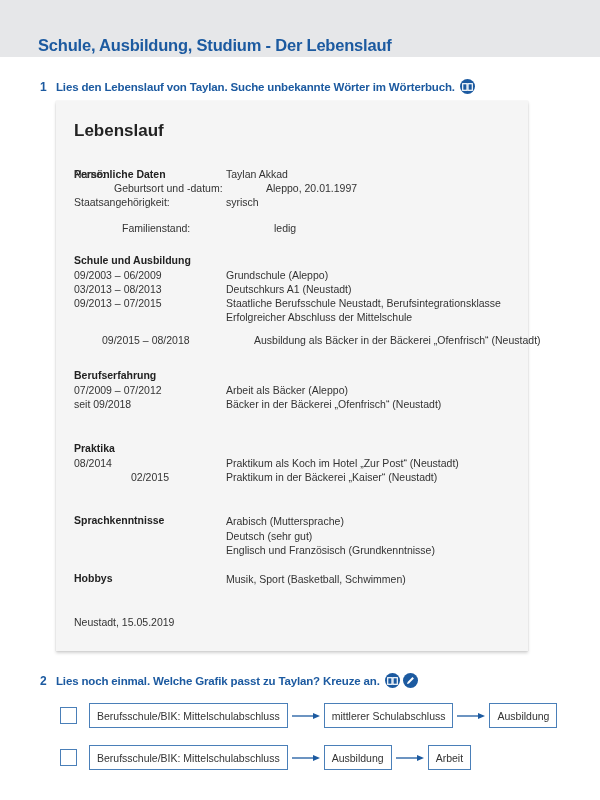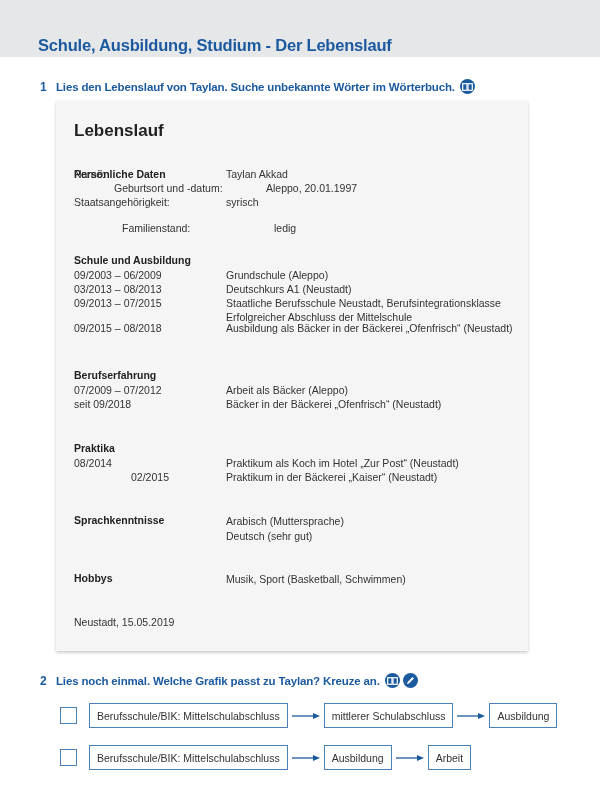--- a/index.html
+++ b/index.html
@@ -53,34 +53,35 @@
   <div class="row" style="top:66px;"><span class="l">Name:</span><span class="r">Taylan Akkad</span></div>
   <div class="row" style="top:80px;margin-left:40px;"><span class="l">Geburtsort und -datum:</span><span class="r">Aleppo, 20.01.1997</span></div>
   <div class="row" style="top:94px;"><span class="l">Staatsangehörigkeit:</span><span class="r">syrisch</span></div>
   <div class="row" style="top:120px;padding-left:48px;"><span class="l">Familienstand:</span><span class="r">ledig</span></div>
 
   <div class="sec-head" style="top:153px;">Schule und Ausbildung</div>
   <div class="row" style="top:167px;"><span class="l">09/2003 – 06/2009</span><span class="r">Grundschule (Aleppo)</span></div>
   <div class="row" style="top:181px;"><span class="l">03/2013 – 08/2013</span><span class="r">Deutschkurs A1 (Neustadt)</span></div>
   <div class="row" style="top:195px;"><span class="l">09/2013 – 07/2015</span><span class="r">Staatliche Berufsschule Neustadt, Berufsintegrationsklasse</span></div>
   <div class="row" style="top:209px;"><span class="l"></span><span class="r">Erfolgreicher Abschluss der Mittelschule</span></div>
-  <div class="row" style="top:220px;"><span class="l">09/2015 – 08/2018</span><span class="r">Ausbildung als Bäcker in der Bäckerei „Ofenfrisch“ (Neustadt)</span></div>
+  <div class="row" style="top:232px;margin-left:28px;"><span class="l">09/2015 – 08/2018</span><span class="r">Ausbildung als Bäcker in der Bäckerei „Ofenfrisch“ (Neustadt)</span></div>
 
   <div class="sec-head" style="top:268px;">Berufserfahrung</div>
   <div class="row" style="top:282px;"><span class="l">07/2009 – 07/2012</span><span class="r">Arbeit als Bäcker (Aleppo)</span></div>
   <div class="row" style="top:296px;"><span class="l">seit 09/2018</span><span class="r">Bäcker in der Bäckerei „Ofenfrisch“ (Neustadt)</span></div>
 
   <div class="sec-head" style="top:341px;">Praktika</div>
   <div class="row" style="top:355px;"><span class="l">08/2014</span><span class="r">Praktikum als Koch im Hotel „Zur Post“ (Neustadt)</span></div>
   <div class="row" style="top:369px;text-align:center;"><span class="l">02/2015</span><span class="r">Praktikum in der Bäckerei „Kaiser“ (Neustadt)</span></div>
 
   <div class="sec-head" style="top:413px;">Sprachkenntnisse</div>
   <div class="multi" style="top:413px;">
     <div>Arabisch (Muttersprache)</div>
     <div>Deutsch (sehr gut)</div>
+    <div>Englisch und Französisch (Grundkenntnisse)</div>
   </div>
 
   <div class="sec-head" style="top:471px;">Hobbys</div>
   <div class="multi" style="top:471px;">Musik, Sport (Basketball, Schwimmen)</div>
 
   <div class="footer-date">Neustadt, 15.05.2019</div>
 </div>
 
 <div class="task" style="top:673px;">
   <span class="task-num">2</span>

